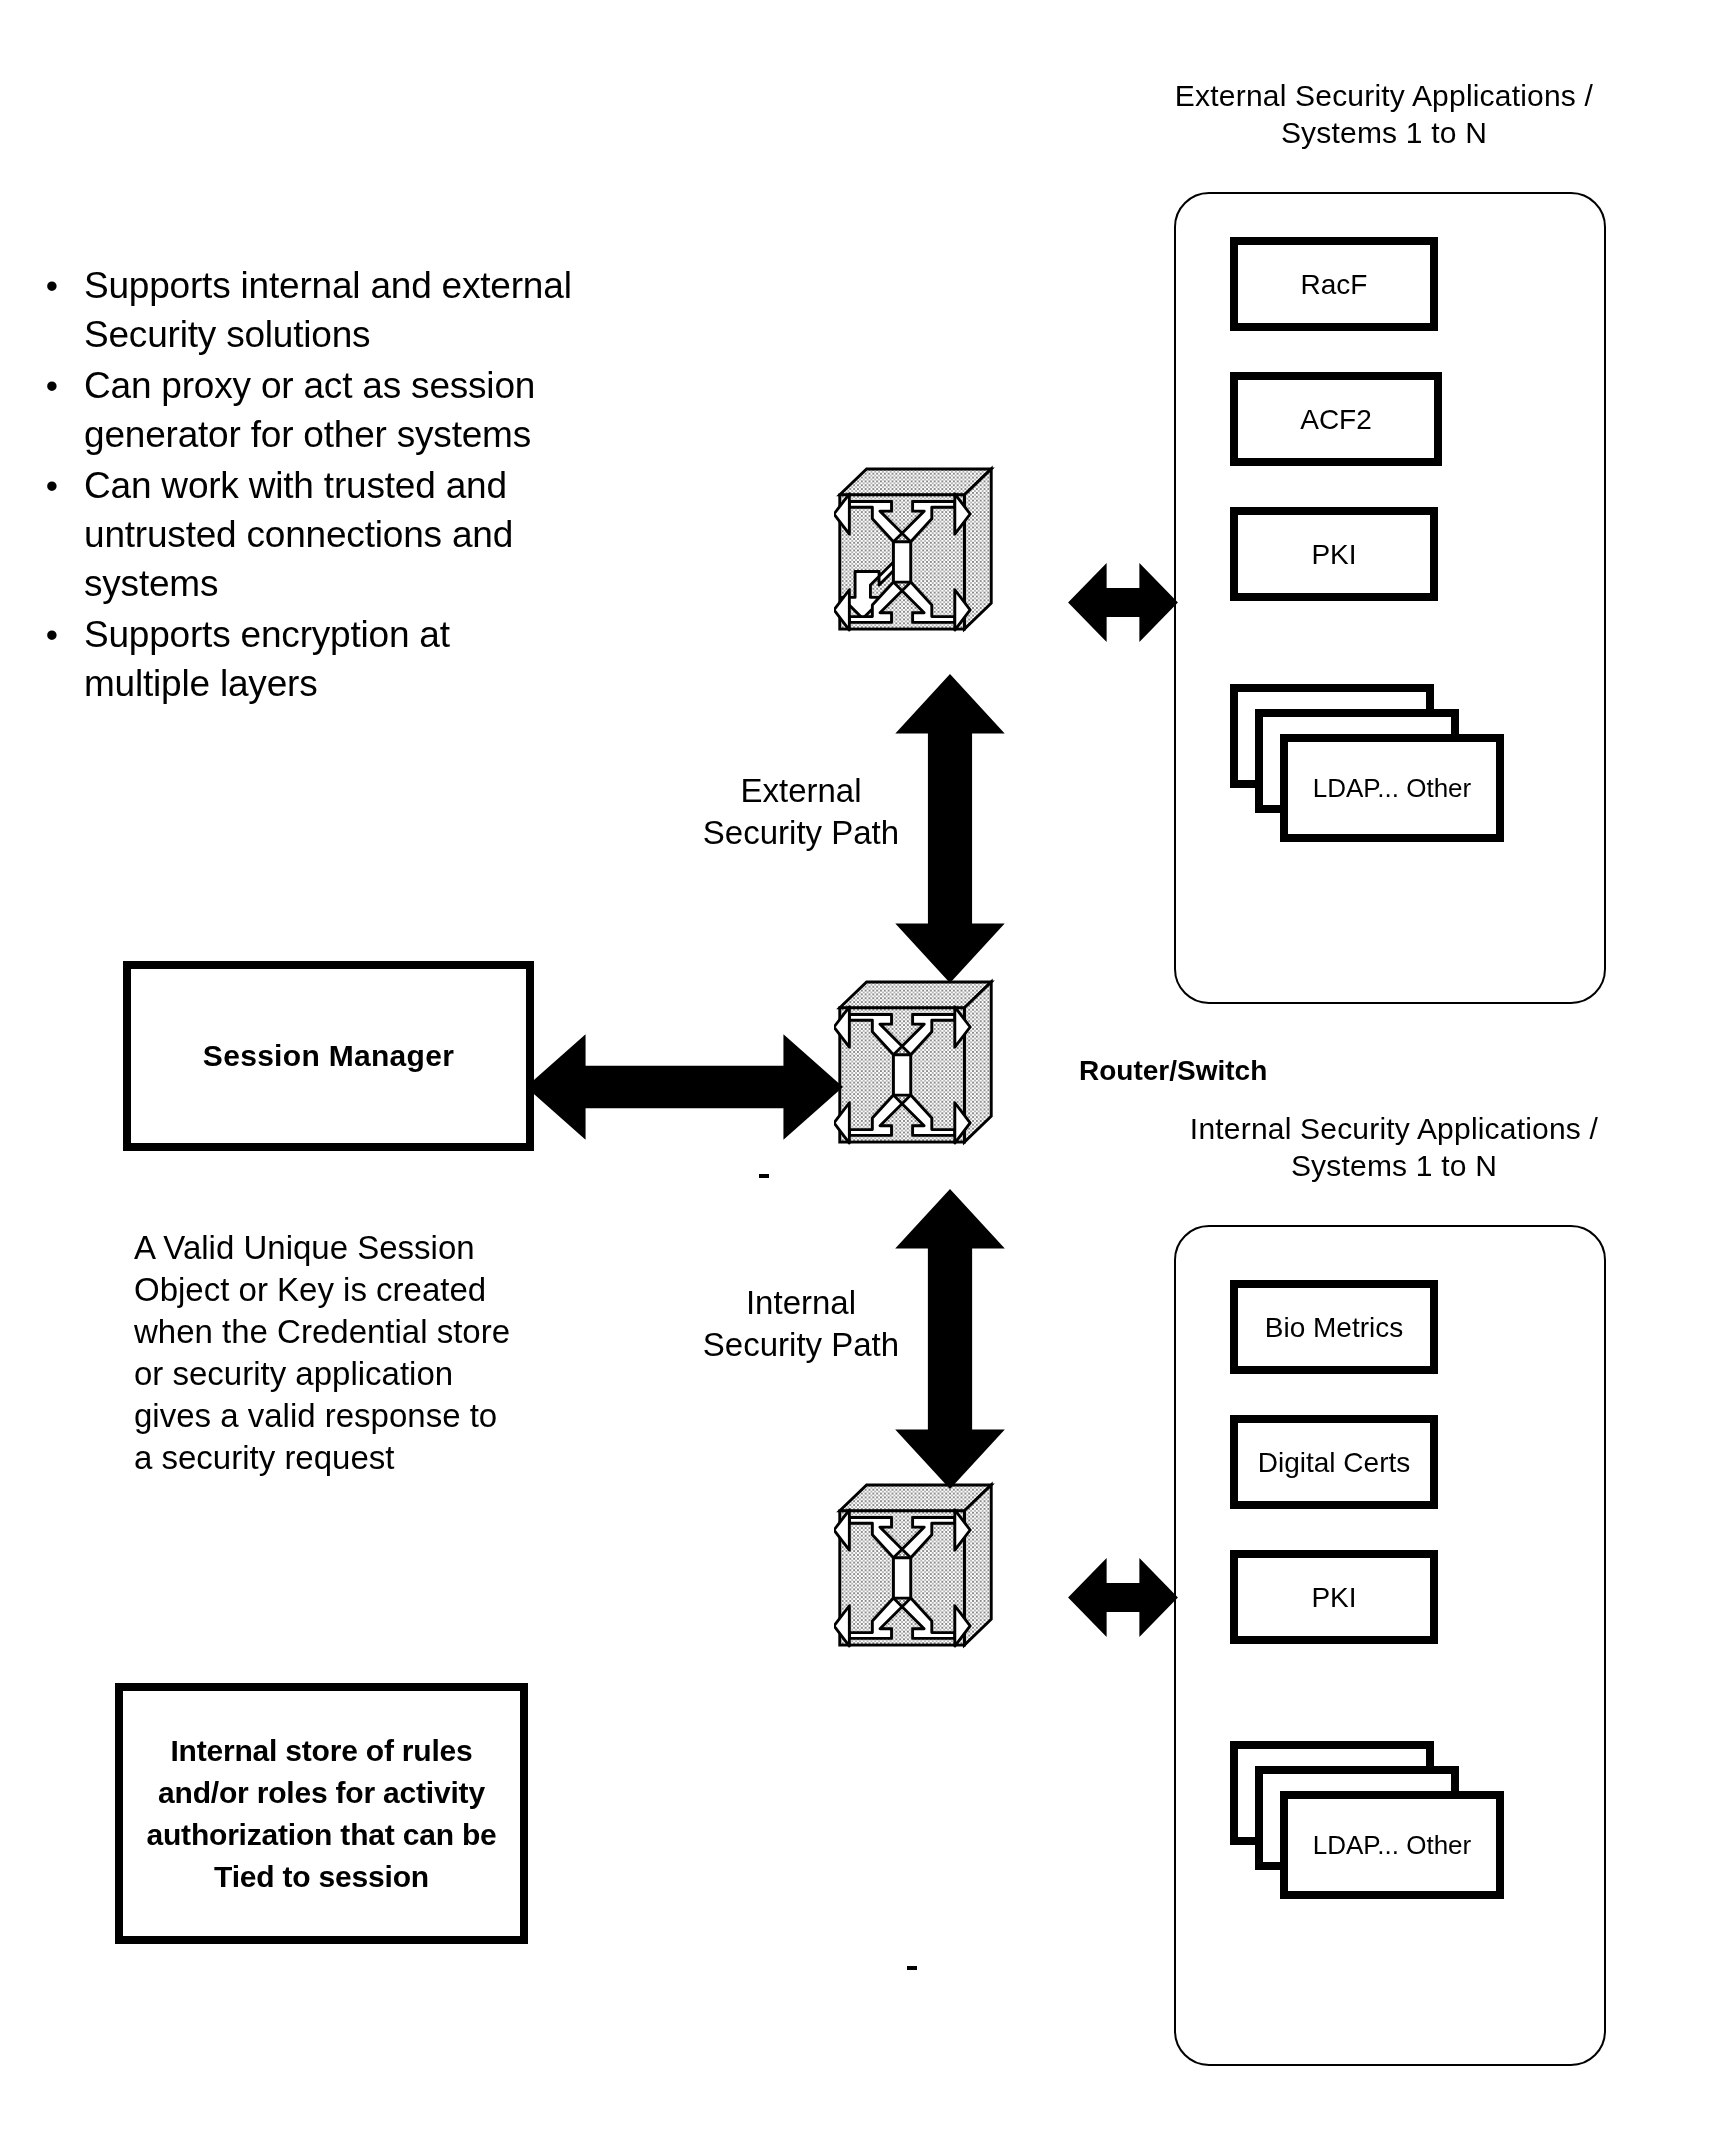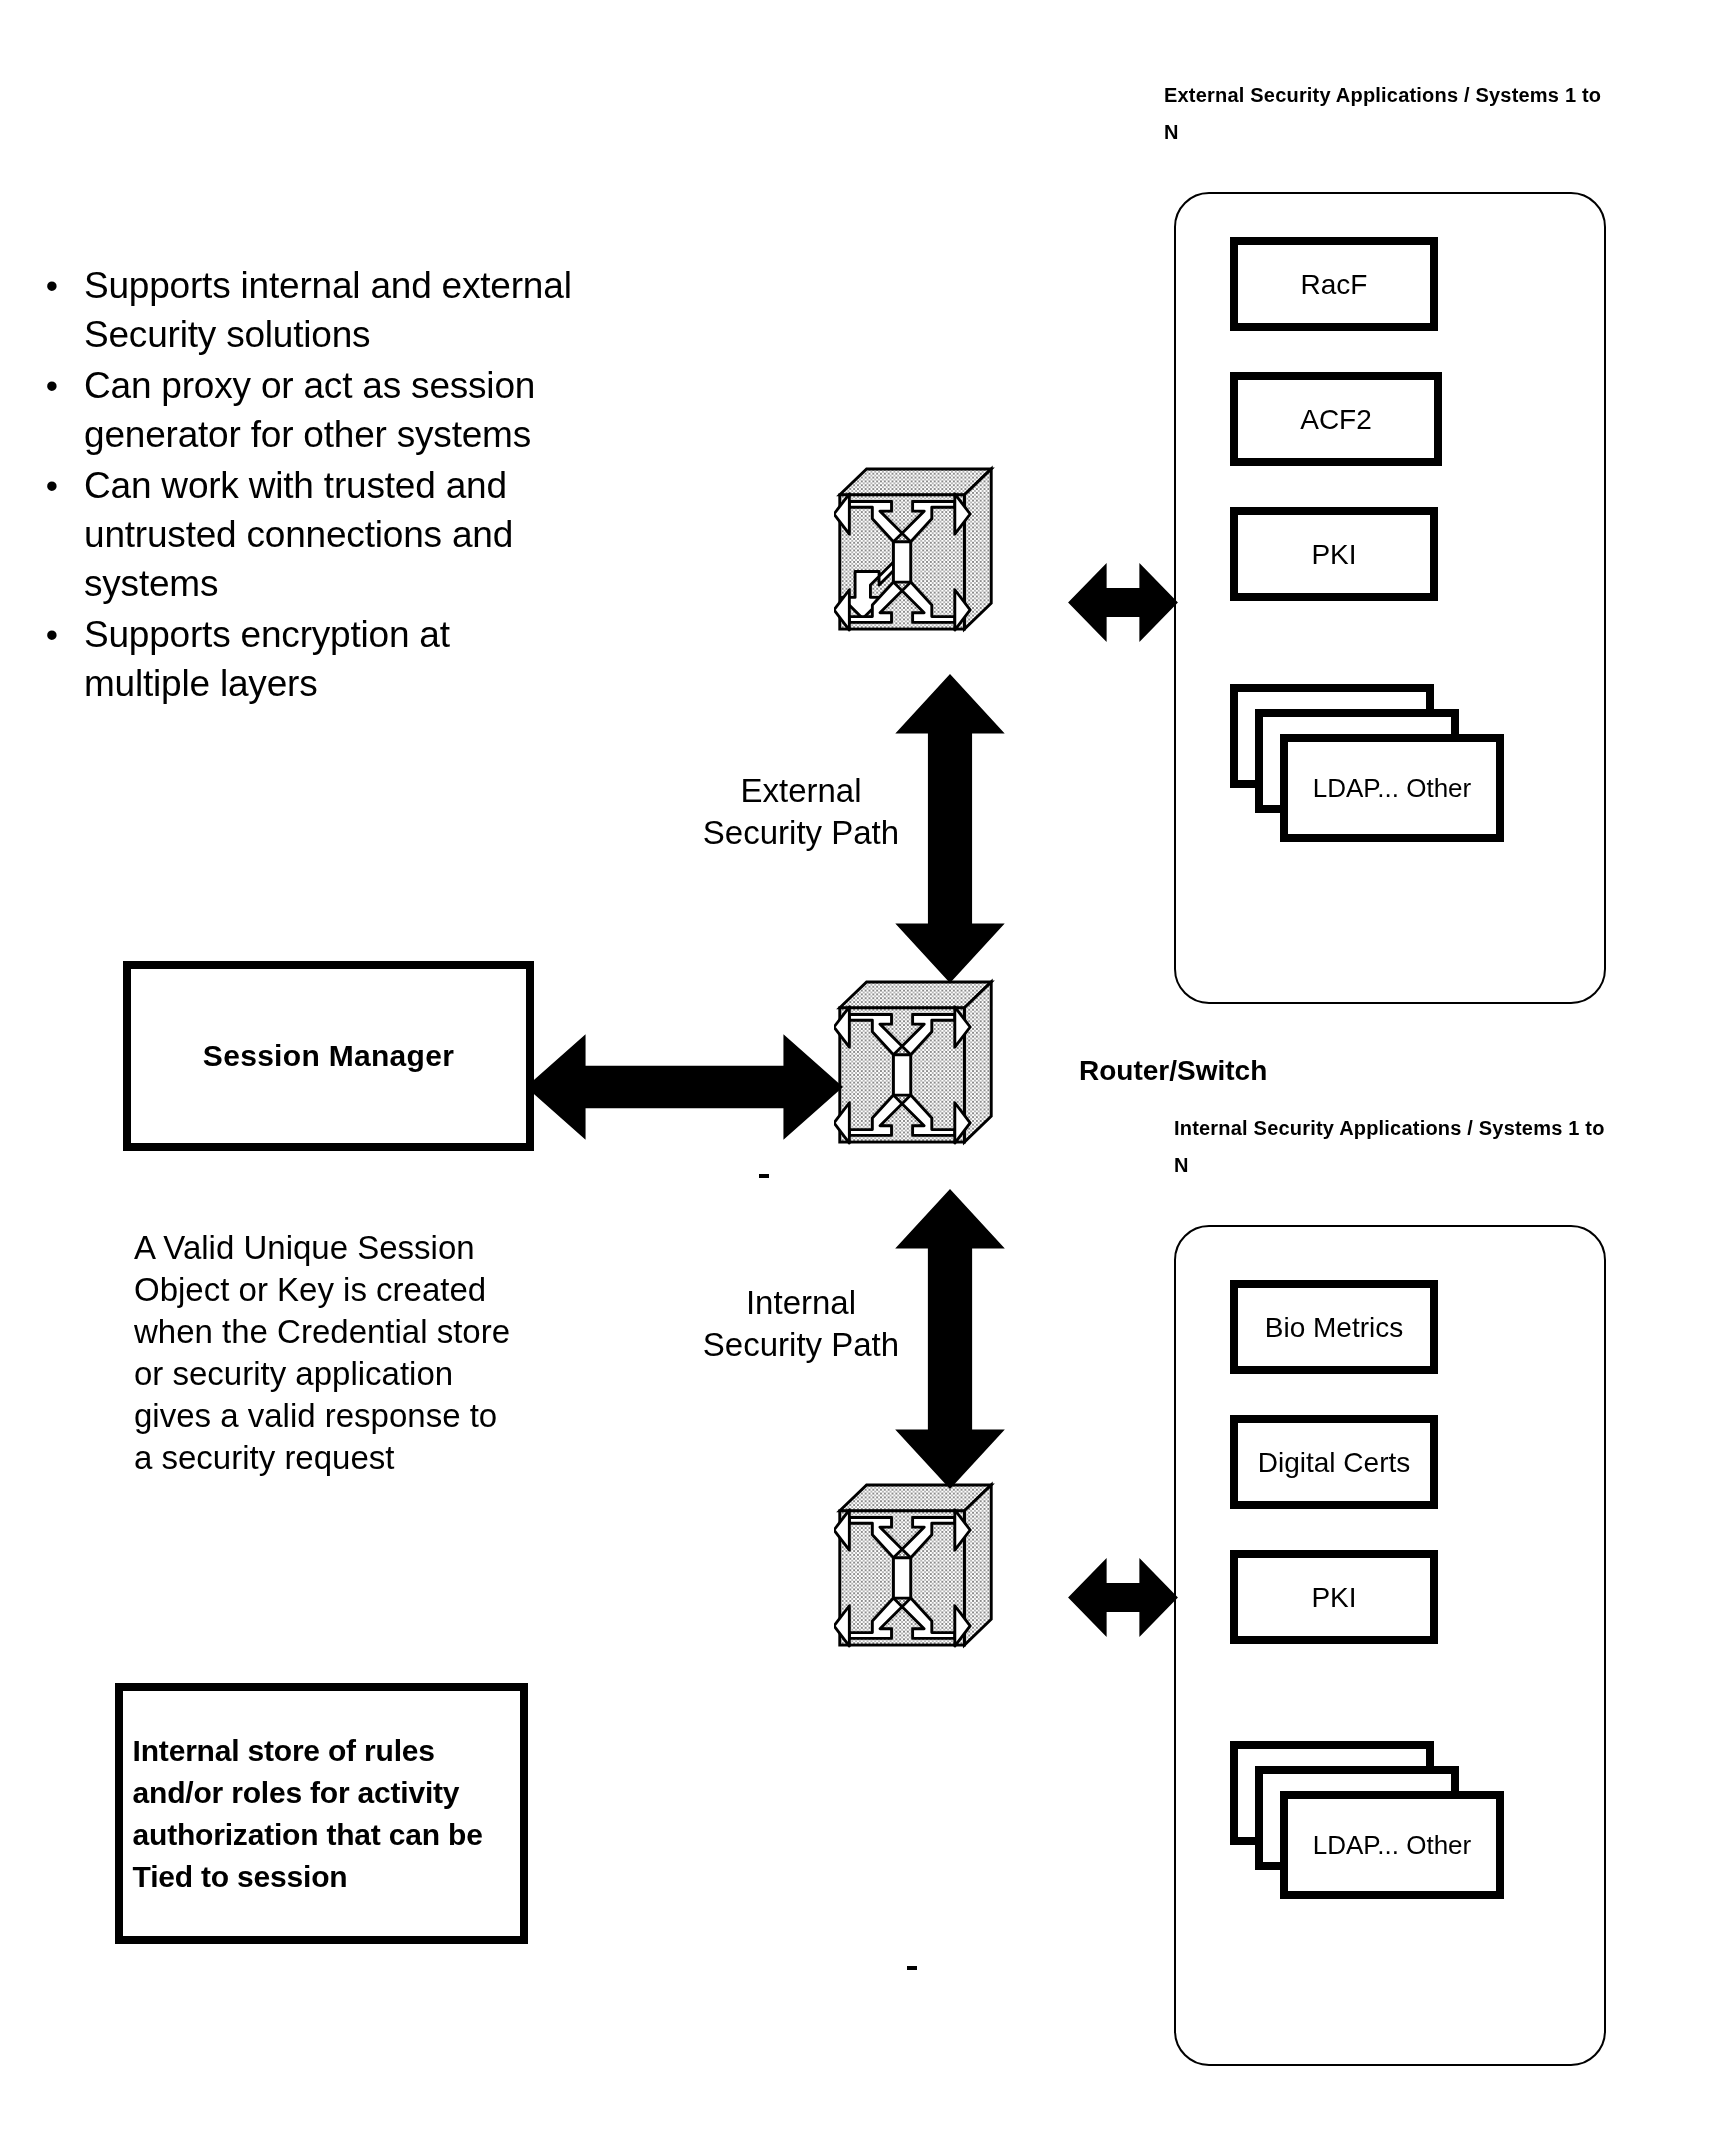--- a/index.html
+++ b/index.html
@@ -49,21 +49,21 @@
 
   
   .hard-box {
     position: absolute;
     background: #ffffff;
     border: 8.6px solid #000000;
     box-sizing: border-box;
     display: flex;
     align-items: center;
     justify-content: center;
-    text-align: left;
+    text-align: center;
   }
 
   #session-manager-box {
     left: 123px;
     top: 961px;
     width: 411px;
     height: 190px;
   }
   #session-manager-label {
     font-size: 30px;
@@ -91,22 +91,23 @@
   #rules-label {
     font-size: 30px;
     font-weight: bold;
     line-height: 42px;
     letter-spacing: -0.2px;
   }
 
   
   .panel-heading {
     position: absolute;
-    font-size: 20px;
-    font-weight: bold;
+    text-align: center;
+    font-size: 30px;
+    font-weight: normal;
     line-height: 37px;
     letter-spacing: 0.2px;
   }
   #external-heading {
     left: 1164px;
     top: 77px;
     width: 440px;
   }
   #internal-heading {
     left: 1164px;

